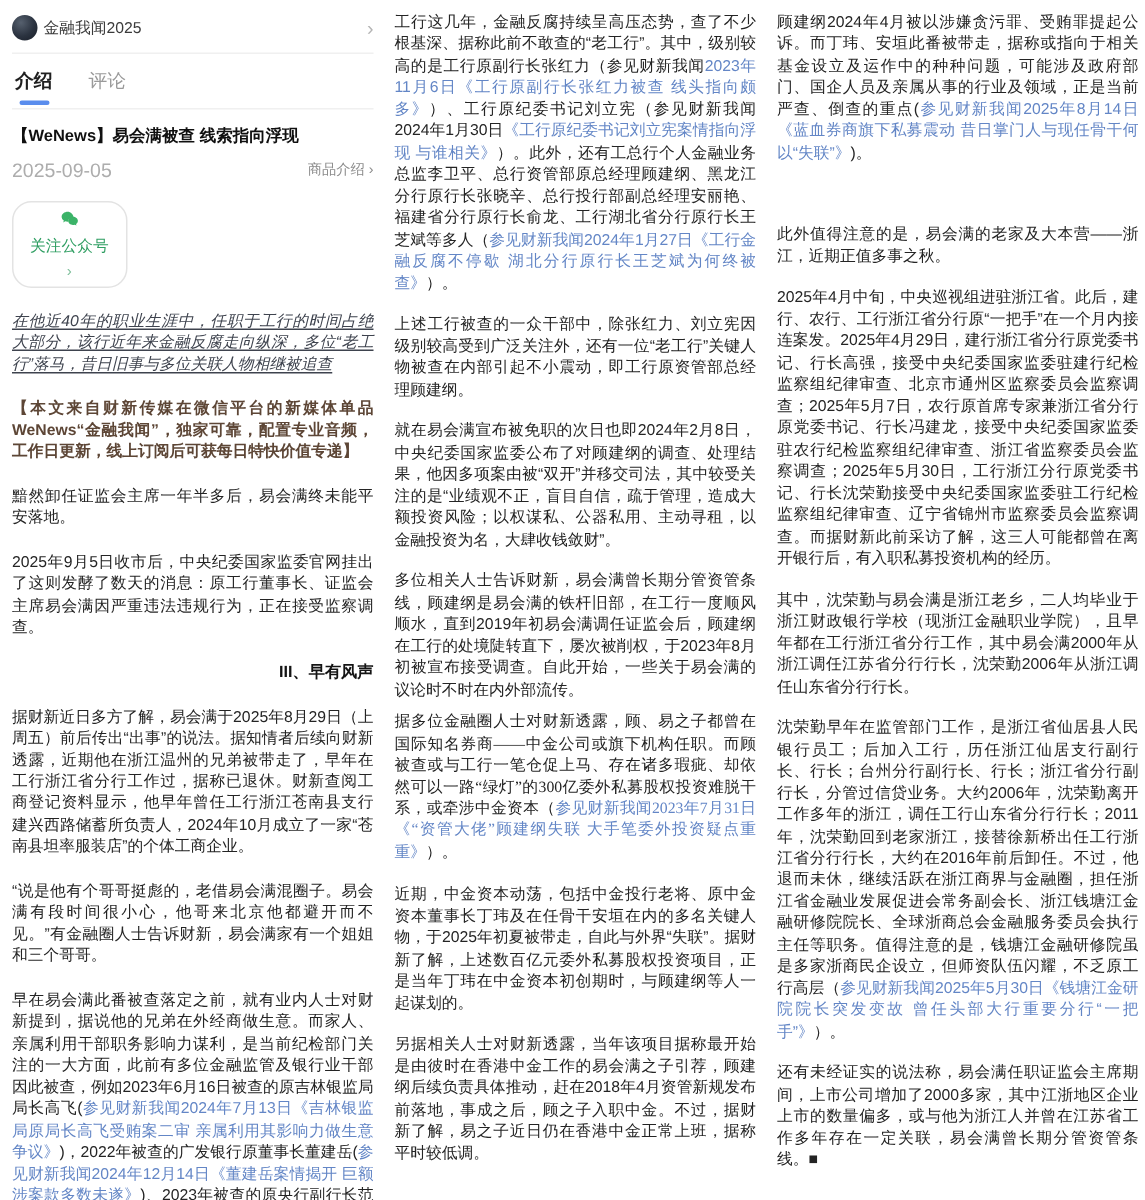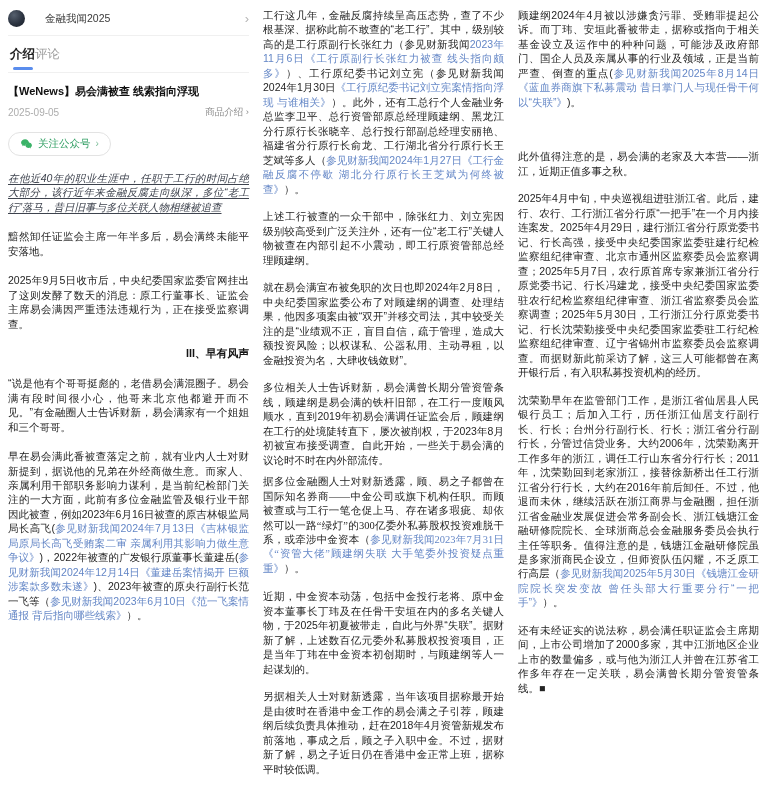--- a/index.html
+++ b/index.html
@@ -6,33 +6,33 @@
   html,body { width:763px; height:800px; overflow:hidden; background:#fff;
     font-family:"Liberation Sans","DejaVu Sans",sans-serif; }
   .page { display:flex; padding:8px 5px 0 8px; gap:14px; }
   .col { width:241px; flex:0 0 241px; }
 
   
   .account-row { display:flex; align-items:center; padding:2px 0 8px; border-bottom:1px solid #f0f0f0; }
   .avatar { width:17px; height:17px; border-radius:50%;
     background:radial-gradient(circle at 35% 30%, #56606e 0%, #2b3340 55%, #171c26 100%);
     flex:0 0 17px; }
-  .account-name { font-size:10.5px; color:#3a3a3a; margin-left:20px; }
+  .account-name { font-size:10.5px; color:#3a3a3a; margin-left:4px; }
   .header-chevron { margin-left:auto; color:#b5b5b5; font-size:13px; line-height:1; }
-  .tabs { display:flex; padding:10px 2px 0; border-bottom:1px solid #f0f0f0; }
+  .tabs { display:flex; gap:24px; padding:10px 2px 0; border-bottom:1px solid #f0f0f0; }
   .tab { font-size:12.5px; color:#9a9a9a; padding-bottom:9px; position:relative; cursor:pointer; }
   .tab.active { color:#1f1f1f; font-weight:bold; }
   .tab.active::after { content:""; position:absolute; left:50%; transform:translateX(-50%);
     bottom:2px; width:20px; height:3px; border-radius:2px; background:#5a8ded; }
   .title { font-size:11px; font-weight:bold; color:#101010; margin:11px 0 7px; line-height:1.35; }
   .meta-row { display:flex; justify-content:space-between; align-items:center; }
-  .date { font-size:10px; color:#adadad; }
+  .date { font-size:13px; color:#adadad; }
   .product-link { font-size:9.5px; color:#8c8c8c; cursor:pointer; }
   .follow-pill { display:inline-flex; align-items:center; gap:5px; border:1px solid #e3e3e3;
-    border-radius:13px; padding:4px 11px; margin:13px 0 15px; cursor:pointer; }
+    border-radius:13px; padding:4px 11px; margin:13px 0 15px; cursor:pointer;flex-direction:column; }
   .follow-label { font-size:10.5px; color:#2f9e62; }
   .follow-chevron { font-size:10px; color:#7fbf9b; }
 
   
   .para { font-size:10.5px; line-height:1.38; color:#242424; text-align:justify;
     margin:0 0 13px; }
   .para.lede { font-style:italic; color:#3e434e; text-decoration:underline;
     text-underline-offset:2px; margin-bottom:17px; }
   .para.note { font-weight:bold; color:#5d4636; margin-bottom:16px; }
   .para.heading { font-weight:bold; text-align:right; color:#141414; font-size:10.8px;
@@ -73,23 +73,25 @@
           <path fill="#3bb368" d="M9.5 4C5.4 4 2 6.8 2 10.2c0 1.9 1 3.6 2.7 4.7l-.7 2.2 2.5-1.3c.9.3 1.9.4 3 .4h.5C9.7 13.3 12.6 11 16.2 11h.6C16.3 7.1 13.2 4 9.5 4z"></path>
           <path fill="#3bb368" d="M22 15.1c0-2.8-2.7-5.1-6-5.1s-6 2.3-6 5.1 2.7 5.1 6 5.1c.8 0 1.5-.1 2.2-.3l2.1 1.1-.6-1.9c1.4-.9 2.3-2.3 2.3-4.1z"></path>
         </svg>
       </span>
       <span class="follow-label">关注公众号</span>
       <span class="follow-chevron">›</span>
     </div>
 
     <div>
         <p class="para lede"><span>在他近40年的职业生涯中，任职于工行的时间占绝大部分，该行近年来金融反腐走向纵深，多位“老工行”落马，昔日旧事与多位关联人物相继被追查</span></p>
+        <p class="para note"><span>【本文来自财新传媒在微信平台的新媒体单品 WeNews“金融我闻”，独家可靠，配置专业音频，工作日更新，线上订阅后可获每日特快价值专递】</span></p>
         <p class="para normal"><span>黯然卸任证监会主席一年半多后，易会满终未能平安落地。</span></p>
         <p class="para normal"><span>2025年9月5日收市后，中央纪委国家监委官网挂出了这则发酵了数天的消息：原工行董事长、证监会主席易会满因严重违法违规行为，正在接受监察调查。</span></p>
         <h3 class="para heading"><span>III、早有风声</span></h3>
+        <p class="para normal"><span>据财新近日多方了解，易会满于2025年8月29日（上周五）前后传出“出事”的说法。据知情者后续向财新透露，近期他在浙江温州的兄弟被带走了，早年在工行浙江省分行工作过，据称已退休。财新查阅工商登记资料显示，他早年曾任工行浙江苍南县支行建兴西路储蓄所负责人，2024年10月成立了一家“苍南县坦率服装店”的个体工商企业。</span></p>
         <p class="para normal"><span>“说是他有个哥哥挺彪的，老借易会满混圈子。易会满有段时间很小心，他哥来北京他都避开而不见。”有金融圈人士告诉财新，易会满家有一个姐姐和三个哥哥。</span></p>
         <p class="para normal"><span>早在易会满此番被查落定之前，就有业内人士对财新提到，据说他的兄弟在外经商做生意。而家人、亲属利用干部职务影响力谋利，是当前纪检部门关注的一大方面，此前有多位金融监管及银行业干部因此被查，例如2023年6月16日被查的原吉林银监局局长高飞(</span><span class="link">参见财新我闻2024年7月13日《吉林银监局原局长高飞受贿案二审 亲属利用其影响力做生意争议》</span><span>)，2022年被查的广发银行原董事长董建岳(</span><span class="link">参见财新我闻2024年12月14日《董建岳案情揭开 巨额涉案款多数未遂》</span><span>)、2023年被查的原央行副行长范一飞等（</span><span class="link">参见财新我闻2023年6月10日《范一飞案情通报 背后指向哪些线索》</span><span>）。</span></p>
       </div>
   </div>
 
   <div class="col col2">
     <div>
         <p class="para normal"><span>工行这几年，金融反腐持续呈高压态势，查了不少根基深、据称此前不敢查的“老工行”。其中，级别较高的是工行原副行长张红力（参见财新我闻</span><span class="link">2023年11月6日《工行原副行长张红力被查 线头指向颇多》</span><span>）、工行原纪委书记刘立宪（参见财新我闻2024年1月30日</span><span class="link">《工行原纪委书记刘立宪案情指向浮现 与谁相关》</span><span>）。此外，还有工总行个人金融业务总监李卫平、总行资管部原总经理顾建纲、黑龙江分行原行长张晓辛、总行投行部副总经理安丽艳、福建省分行原行长俞龙、工行湖北省分行原行长王芝斌等多人（</span><span class="link">参见财新我闻2024年1月27日《工行金融反腐不停歇 湖北分行原行长王芝斌为何终被查》</span><span>）。</span></p>
         <p class="para normal"><span>上述工行被查的一众干部中，除张红力、刘立宪因级别较高受到广泛关注外，还有一位“老工行”关键人物被查在内部引起不小震动，即工行原资管部总经理顾建纲。</span></p>
         <p class="para normal"><span>就在易会满宣布被免职的次日也即2024年2月8日，中央纪委国家监委公布了对顾建纲的调查、处理结果，他因多项案由被“双开”并移交司法，其中较受关注的是“业绩观不正，盲目自信，疏于管理，造成大额投资风险；以权谋私、公器私用、主动寻租，以金融投资为名，大肆收钱敛财”。</span></p>
@@ -98,18 +100,19 @@
         <p class="para normal"><span>近期，中金资本动荡，包括中金投行老将、原中金资本董事长丁玮及在任骨干安垣在内的多名关键人物，于2025年初夏被带走，自此与外界“失联”。据财新了解，上述数百亿元委外私募股权投资项目，正是当年丁玮在中金资本初创期时，与顾建纲等人一起谋划的。</span></p>
         <p class="para normal"><span>另据相关人士对财新透露，当年该项目据称最开始是由彼时在香港中金工作的易会满之子引荐，顾建纲后续负责具体推动，赶在2018年4月资管新规发布前落地，事成之后，顾之子入职中金。不过，据财新了解，易之子近日仍在香港中金正常上班，据称平时较低调。</span></p>
       </div>
   </div>
 
   <div class="col col3">
     <div>
         <p class="para normal"><span>顾建纲2024年4月被以涉嫌贪污罪、受贿罪提起公诉。而丁玮、安垣此番被带走，据称或指向于相关基金设立及运作中的种种问题，可能涉及政府部门、国企人员及亲属从事的行业及领域，正是当前严查、倒查的重点(</span><span class="link">参见财新我闻2025年8月14日《蓝血券商旗下私募震动 昔日掌门人与现任骨干何以“失联”》</span><span>)。</span></p>
         <p class="para gap-top"><span>此外值得注意的是，易会满的老家及大本营——浙江，近期正值多事之秋。</span></p>
         <p class="para normal"><span>2025年4月中旬，中央巡视组进驻浙江省。此后，建行、农行、工行浙江省分行原“一把手”在一个月内接连案发。2025年4月29日，建行浙江省分行原党委书记、行长高强，接受中央纪委国家监委驻建行纪检监察组纪律审查、北京市通州区监察委员会监察调查；2025年5月7日，农行原首席专家兼浙江省分行原党委书记、行长冯建龙，接受中央纪委国家监委驻农行纪检监察组纪律审查、浙江省监察委员会监察调查；2025年5月30日，工行浙江分行原党委书记、行长沈荣勤接受中央纪委国家监委驻工行纪检监察组纪律审查、辽宁省锦州市监察委员会监察调查。而据财新此前采访了解，这三人可能都曾在离开银行后，有入职私募投资机构的经历。</span></p>
+        <p class="para normal"><span>其中，沈荣勤与易会满是浙江老乡，二人均毕业于浙江财政银行学校（现浙江金融职业学院），且早年都在工行浙江省分行工作，其中易会满2000年从浙江调任江苏省分行行长，沈荣勤2006年从浙江调任山东省分行行长。</span></p>
         <p class="para normal"><span>沈荣勤早年在监管部门工作，是浙江省仙居县人民银行员工；后加入工行，历任浙江仙居支行副行长、行长；台州分行副行长、行长；浙江省分行副行长，分管过信贷业务。大约2006年，沈荣勤离开工作多年的浙江，调任工行山东省分行行长；2011年，沈荣勤回到老家浙江，接替徐新桥出任工行浙江省分行行长，大约在2016年前后卸任。不过，他退而未休，继续活跃在浙江商界与金融圈，担任浙江省金融业发展促进会常务副会长、浙江钱塘江金融研修院院长、全球浙商总会金融服务委员会执行主任等职务。值得注意的是，钱塘江金融研修院虽是多家浙商民企设立，但师资队伍闪耀，不乏原工行高层（</span><span class="link">参见财新我闻2025年5月30日《钱塘江金研院院长突发变故 曾任头部大行重要分行“一把手”》</span><span>）。</span></p>
         <p class="para normal"><span>还有未经证实的说法称，易会满任职证监会主席期间，上市公司增加了2000多家，其中江浙地区企业上市的数量偏多，或与他为浙江人并曾在江苏省工作多年存在一定关联，易会满曾长期分管资管条线。■</span></p>
       </div>
   </div>
 
 </div>
 
 </body></html>

